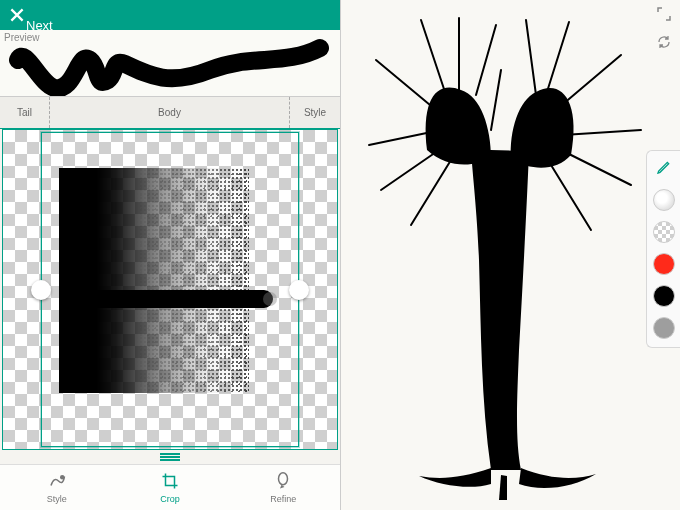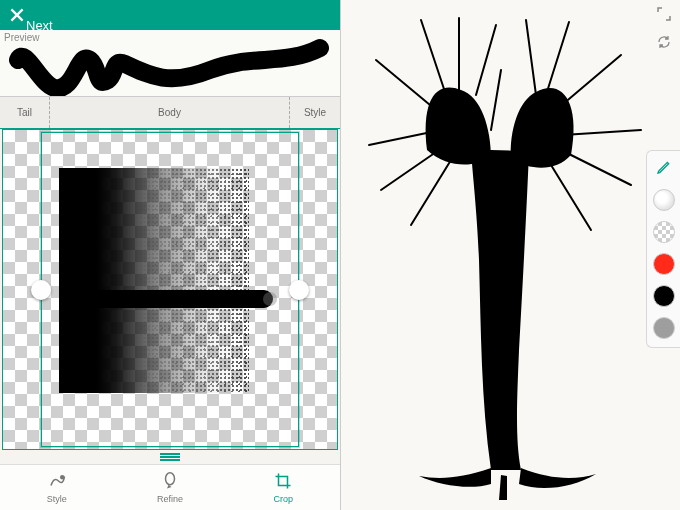--- a/index.html
+++ b/index.html
@@ -107,36 +107,36 @@
     <div class="toolbar">
       <div class="tool">
         <span class="tool-icon">
           <svg viewBox="0 0 24 24">
               <path d="M4 18 Q 8 6 14 12 T 22 6" stroke="currentColor" stroke-width="2" fill="none"></path>
               <circle cx="19" cy="7" r="3" fill="currentColor"></circle>
             </svg>
         </span>
         <span>Style</span>
       </div>
+      <div class="tool active">
+        <span class="tool-icon">
+          <svg viewBox="0 0 24 24">
+              <path d="M6 2 V18 H22 M2 6 H18 V22" stroke="currentColor" stroke-width="2" fill="none"></path>
+            </svg>
+        </span>
+        <span>Crop</span>
+      </div>
       <div class="tool">
         <span class="tool-icon">
           <svg viewBox="0 0 24 24">
               <ellipse cx="12" cy="9" rx="6" ry="8" stroke="currentColor" stroke-width="2" fill="none"></ellipse>
               <path d="M10 17 L8 22 L14 20 Z" fill="currentColor"></path>
             </svg>
         </span>
         <span>Refine</span>
-      </div>
-      <div class="tool active">
-        <span class="tool-icon">
-          <svg viewBox="0 0 24 24">
-              <path d="M6 2 V18 H22 M2 6 H18 V22" stroke="currentColor" stroke-width="2" fill="none"></path>
-            </svg>
-        </span>
-        <span>Crop</span>
       </div>
     </div>
   </div>
 
   <div class="right-panel">
     <div class="canvas-controls">
       <span class="cc">
         <svg viewBox="0 0 16 16">
             <path d="M2 6 V2 H6 M14 10 V14 H10" stroke="currentColor" stroke-width="1.5" fill="none"></path>
           </svg>

